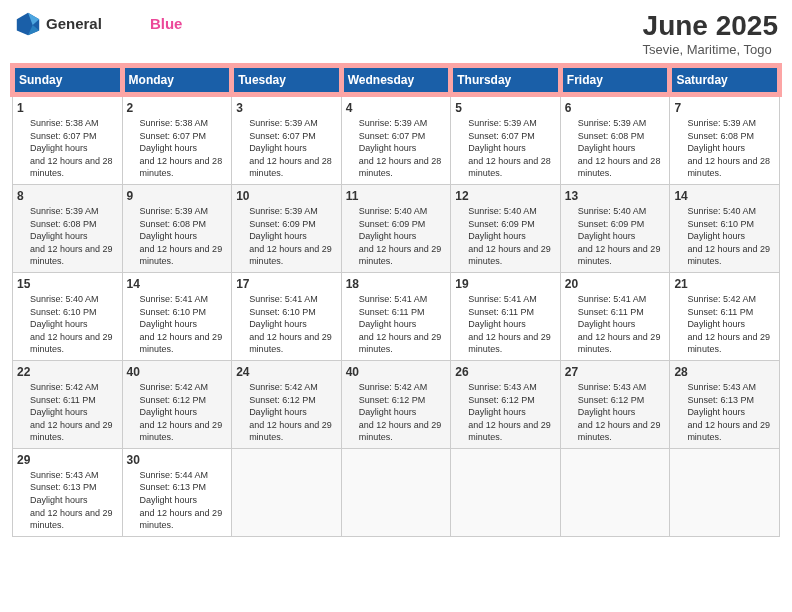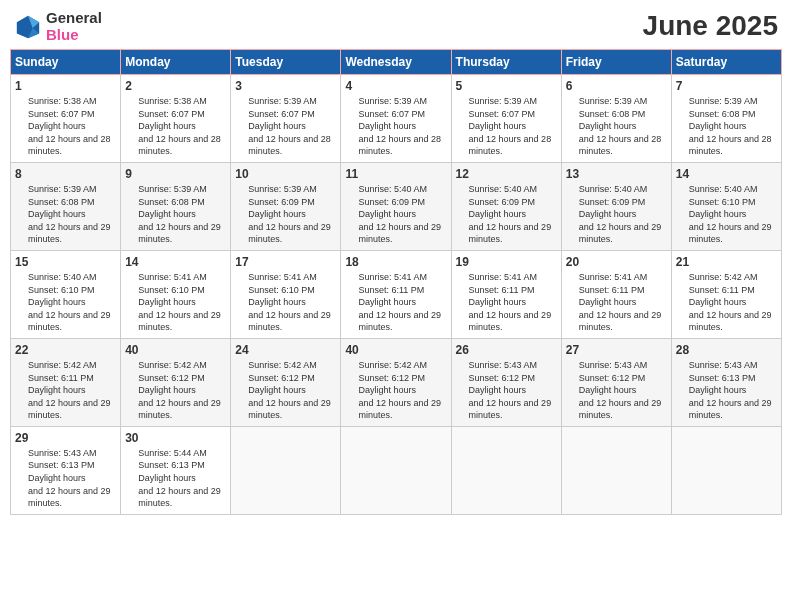--- a/index.html
+++ b/index.html
@@ -17,22 +17,23 @@
       margin-bottom: 6px;
       padding: 0 4px;
     }
     .logo {
       display: flex;
       align-items: center;
       gap: 2px;
     }
     .logo-text {
       display: flex;
-      flex-direction: column;
+      flex-direction: row;
       line-height: 1.1;
+      gap: 48px;
     }
     .logo-general {
       font-size: 15px;
       font-weight: bold;
       color: #333;
     }
     .logo-blue {
       font-size: 15px;
       font-weight: bold;
       color: #ec4899;
@@ -59,21 +60,21 @@
       border-collapse: collapse;
       table-layout: fixed;
     }
     thead th {
       background-color: #1a5fa8;
       color: #fff;
       font-size: 12px;
       font-weight: bold;
       padding: 5px 4px;
       text-align: left;
-      border: 1px solid #fca5a5;
+      border: 5px solid #fca5a5;
     }
     tbody td {
       border: 1px solid #ccc;
       vertical-align: top;
       padding: 4px;
       font-size: 9.5px;
       color: #333;
       height: 80px;
       background: #fff;
     }
@@ -109,20 +110,21 @@
       <polygon points="15,3 27,10 20,16" fill="#4da6e0"></polygon>
       <polygon points="20,16 27,22 15,27" fill="#2980c0"></polygon>
     </svg>
     <div class="logo-text">
       <span class="logo-general">General</span>
       <span class="logo-blue">Blue</span>
     </div>
   </div>
   <div class="title-area">
     <div class="calendar-title">June 2025</div>
+    <div class="calendar-subtitle">Tsevie, Maritime, Togo</div>
   </div>
 </div>
 
 <table>
   <thead>
     <tr>
       <th>Sunday</th>
       <th>Monday</th>
       <th>Tuesday</th>
       <th>Wednesday</th>

